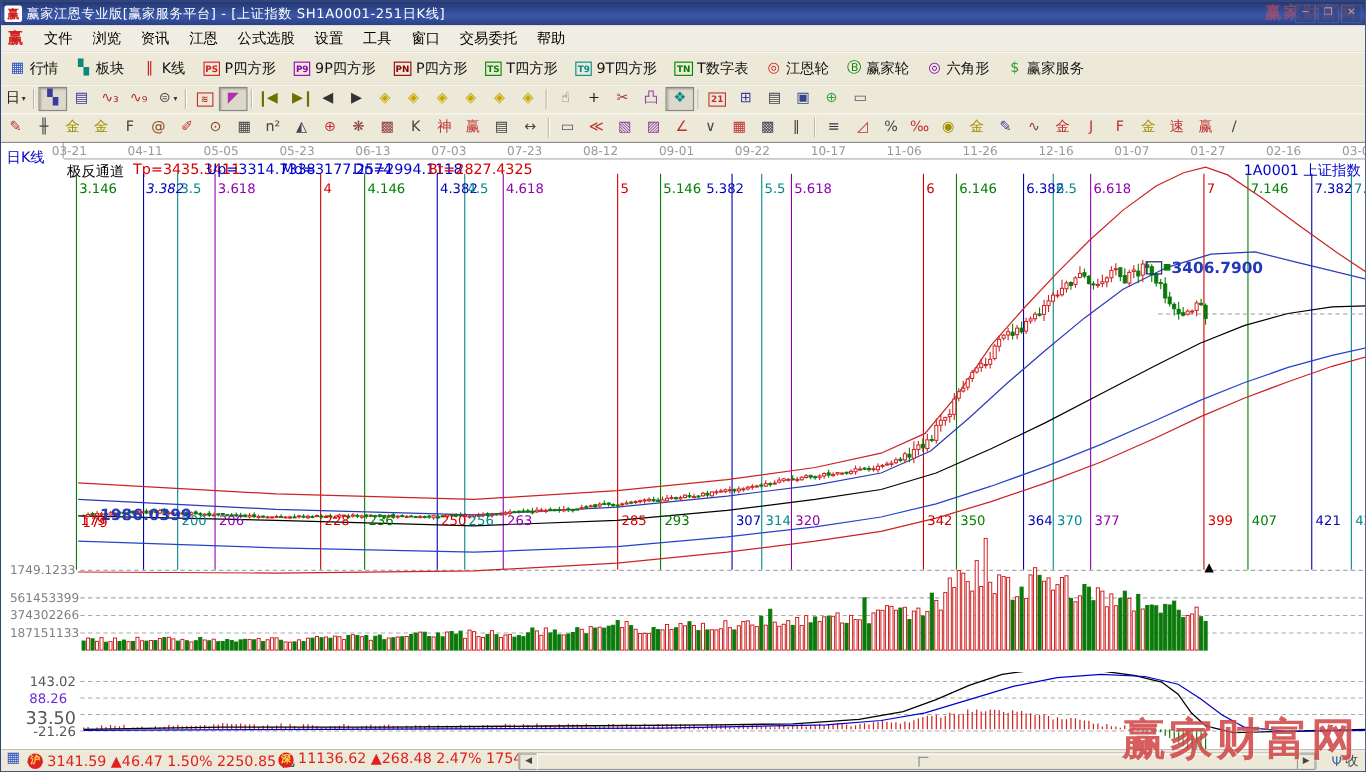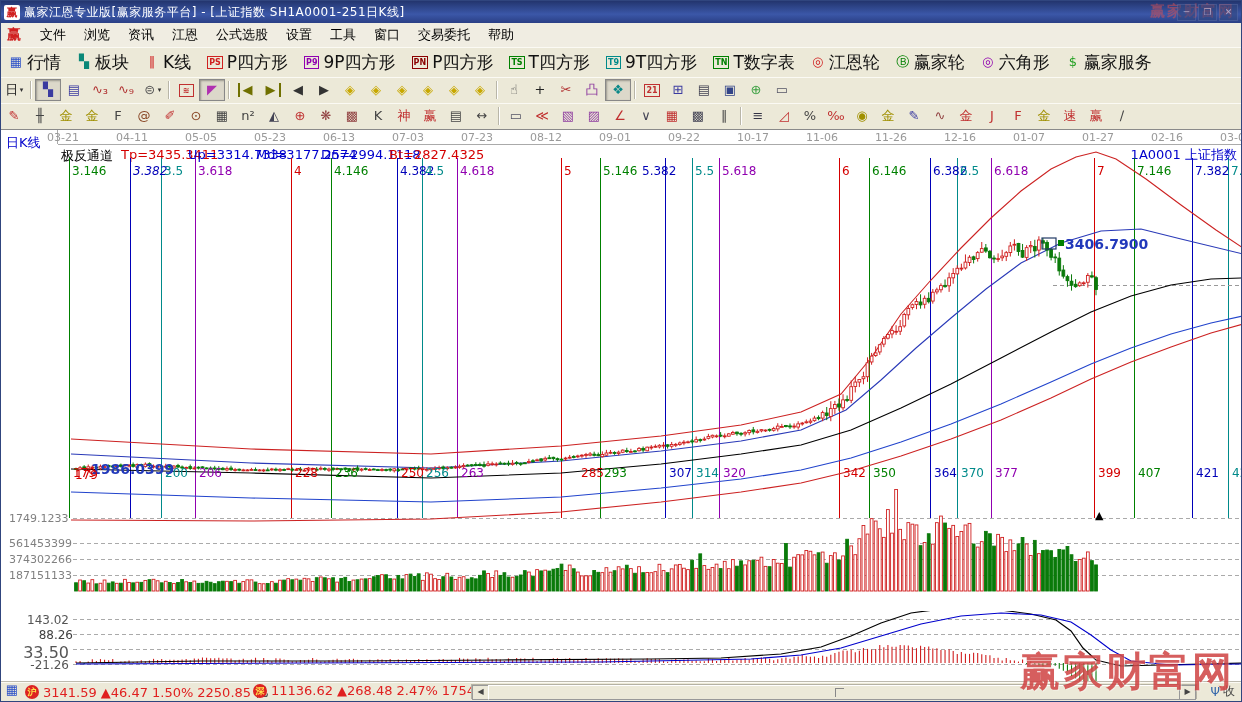--- a/index.html
+++ b/index.html
@@ -22,21 +22,21 @@
     border-bottom:1px solid #c6c3b5;display:flex;align-items:center;}
   .menubar .appico2{color:#d02020;font-weight:bold;font-size:14px;margin:0 10px 0 6px;}
   .mi{padding:2px 9px;cursor:default;}
   
   .tb{position:absolute;left:0;width:100%;background:#ece9d8;display:flex;align-items:center;
       border-bottom:1px solid #c9c6b8;box-shadow:inset 0 1px 0 #fbfaf4;}
   .tb1{top:46px;height:30px;}
   .tb2{top:76px;height:26px;}
   .tb3{top:102px;height:26px;}
   .tbtn{display:flex;align-items:center;gap:4px;padding:2px 6px;margin:0 1px;border:1px solid transparent;cursor:default;}
-  .tbtn .lab{font-size:17px;color:#111;white-space:nowrap;}
+  .tbtn .lab{font-size:13px;color:#111;white-space:nowrap;}
   .ico{font-size:13px;line-height:14px;min-width:14px;text-align:center;}
   .ico.box{border:1px solid currentColor;font-size:8px;font-weight:bold;padding:1px 1px;line-height:9px;min-width:11px;}
   .btn2{width:24px;height:20px;display:flex;align-items:center;justify-content:center;margin:0 0px;
         border:1px solid transparent;cursor:default;position:relative;}
   .btn2.sel{border:1px solid #888;background:#dcd8ca;box-shadow:inset 1px 1px 2px rgba(0,0,0,.3);}
   .btn2 .dd{font-size:7px;color:#333;margin-left:1px;}
   .vsep{width:1px;height:18px;background:#b9b6a8;border-right:1px solid #fff;margin:0 3px;}
   .barl{border-left:2px solid #707000;padding-left:1px;}
   .barr{border-right:2px solid #707000;padding-right:1px;}
   
@@ -1229,21 +1229,21 @@
         <span class="lbl cntlbl" style="left: 294px; top: 336px; color: rgb(212, 0, 0);">228</span>
         <span class="lbl ratiolbl" style="left: 333px; top: 34px; color: rgb(0, 128, 0);">4.146</span>
         <span class="lbl cntlbl" style="left: 334px; top: 336px; color: rgb(0, 128, 0);">236</span>
         <span class="lbl ratiolbl" style="left: 399px; top: 34px; color: rgb(0, 0, 184);">4.382</span>
         <span class="lbl cntlbl" style="left: 400px; top: 336px; color: rgb(212, 0, 0);">250</span>
         <span class="lbl ratiolbl" style="left: 424px; top: 34px; color: rgb(0, 138, 138);">4.5</span>
         <span class="lbl cntlbl" style="left: 425px; top: 336px; color: rgb(0, 138, 138);">256</span>
         <span class="lbl ratiolbl" style="left: 459px; top: 34px; color: rgb(144, 0, 176);">4.618</span>
         <span class="lbl cntlbl" style="left: 460px; top: 336px; color: rgb(144, 0, 176);">263</span>
         <span class="lbl ratiolbl" style="left: 563px; top: 34px; color: rgb(212, 0, 0);">5</span>
-        <span class="lbl cntlbl" style="left: 564px; top: 336px; color: rgb(212, 0, 0); margin-left: 16px;">285</span>
+        <span class="lbl cntlbl" style="left: 564px; top: 336px; color: rgb(212, 0, 0);">285</span>
         <span class="lbl ratiolbl" style="left: 602px; top: 34px; color: rgb(0, 128, 0);">5.146</span>
         <span class="lbl cntlbl" style="left: 603px; top: 336px; color: rgb(0, 128, 0);">293</span>
         <span class="lbl ratiolbl" style="left: 641px; top: 34px; color: rgb(0, 0, 184);">5.382</span>
         <span class="lbl cntlbl" style="left: 668px; top: 336px; color: rgb(0, 0, 184);">307</span>
         <span class="lbl ratiolbl" style="left: 694px; top: 34px; color: rgb(0, 138, 138);">5.5</span>
         <span class="lbl cntlbl" style="left: 695px; top: 336px; color: rgb(0, 138, 138);">314</span>
         <span class="lbl ratiolbl" style="left: 721px; top: 34px; color: rgb(144, 0, 176);">5.618</span>
         <span class="lbl cntlbl" style="left: 722px; top: 336px; color: rgb(144, 0, 176);">320</span>
         <span class="lbl ratiolbl" style="left: 841px; top: 34px; color: rgb(212, 0, 0);">6</span>
         <span class="lbl cntlbl" style="left: 842px; top: 336px; color: rgb(212, 0, 0);">342</span>
@@ -1531,21 +1531,21 @@
           <line x1="1082.76" y1="52" x2="1082.76" y2="72" stroke="#0a7a0a" stroke-width="1.1"></line>
           <line x1="1086.8400000000001" y1="52" x2="1086.8400000000001" y2="72" stroke="#0a7a0a" stroke-width="1.1"></line>
           <line x1="1090.92" y1="52" x2="1090.92" y2="72" stroke="#0a7a0a" stroke-width="1.1"></line>
           <line x1="1095" y1="52" x2="1095" y2="72" stroke="#0a7a0a" stroke-width="1.1"></line>
         </g>
         <path d="M75,52 L200,50 L350,50 L500,49 L650,48 L720,47 L780,43 L820,36 L850,25 L880,12 L910,2 L940,-2 L970,-3 L1000,-1 L1030,3 L1055,9 L1070,20 L1082,37 L1095,49 L1120,55 L1160,54 L1242,52" fill="none" stroke="#000" stroke-width="1.2"></path>
         <path d="M75,53 L300,52 L600,51 L750,48 L800,44 L840,37 L880,25 L920,13 L960,5 L1000,2 L1040,4 L1070,11 L1090,24 L1110,39 L1130,50 L1170,54 L1242,53" fill="none" stroke="#0000cc" stroke-width="1.1"></path>
       </svg>
     <div id="macdlabels">
         <span class="lbl" style="left: 8px; top: 483px; width: 60px; text-align: right; color: rgb(85, 85, 85); font-size: 12px;">143.02</span>
-        <span class="lbl" style="left: 12px; top: 498px; width: 60px; text-align: right; color: #404040; font-size: 12px;">88.26</span>
+        <span class="lbl" style="left: 0; top: 498px; width: 60px; text-align: right; color: #6d28d9; font-size: 12px;">88.26</span>
         <span class="lbl" style="left: 8px; top: 513px; width: 60px; text-align: right; color: rgb(85, 85, 85); font-size: 16px;">33.50</span>
         <span class="lbl" style="left: 8px; top: 528px; width: 60px; text-align: right; color: rgb(85, 85, 85); font-size: 12px;">-21.26</span>
       </div>
   </div>
 
   <div class="statusbar">
     <span class="seg" style="left:4px;">
       <span class="ico" style="color:#2b50c8;">▦</span>
     </span>
     <span class="seg" style="left:24px;">

